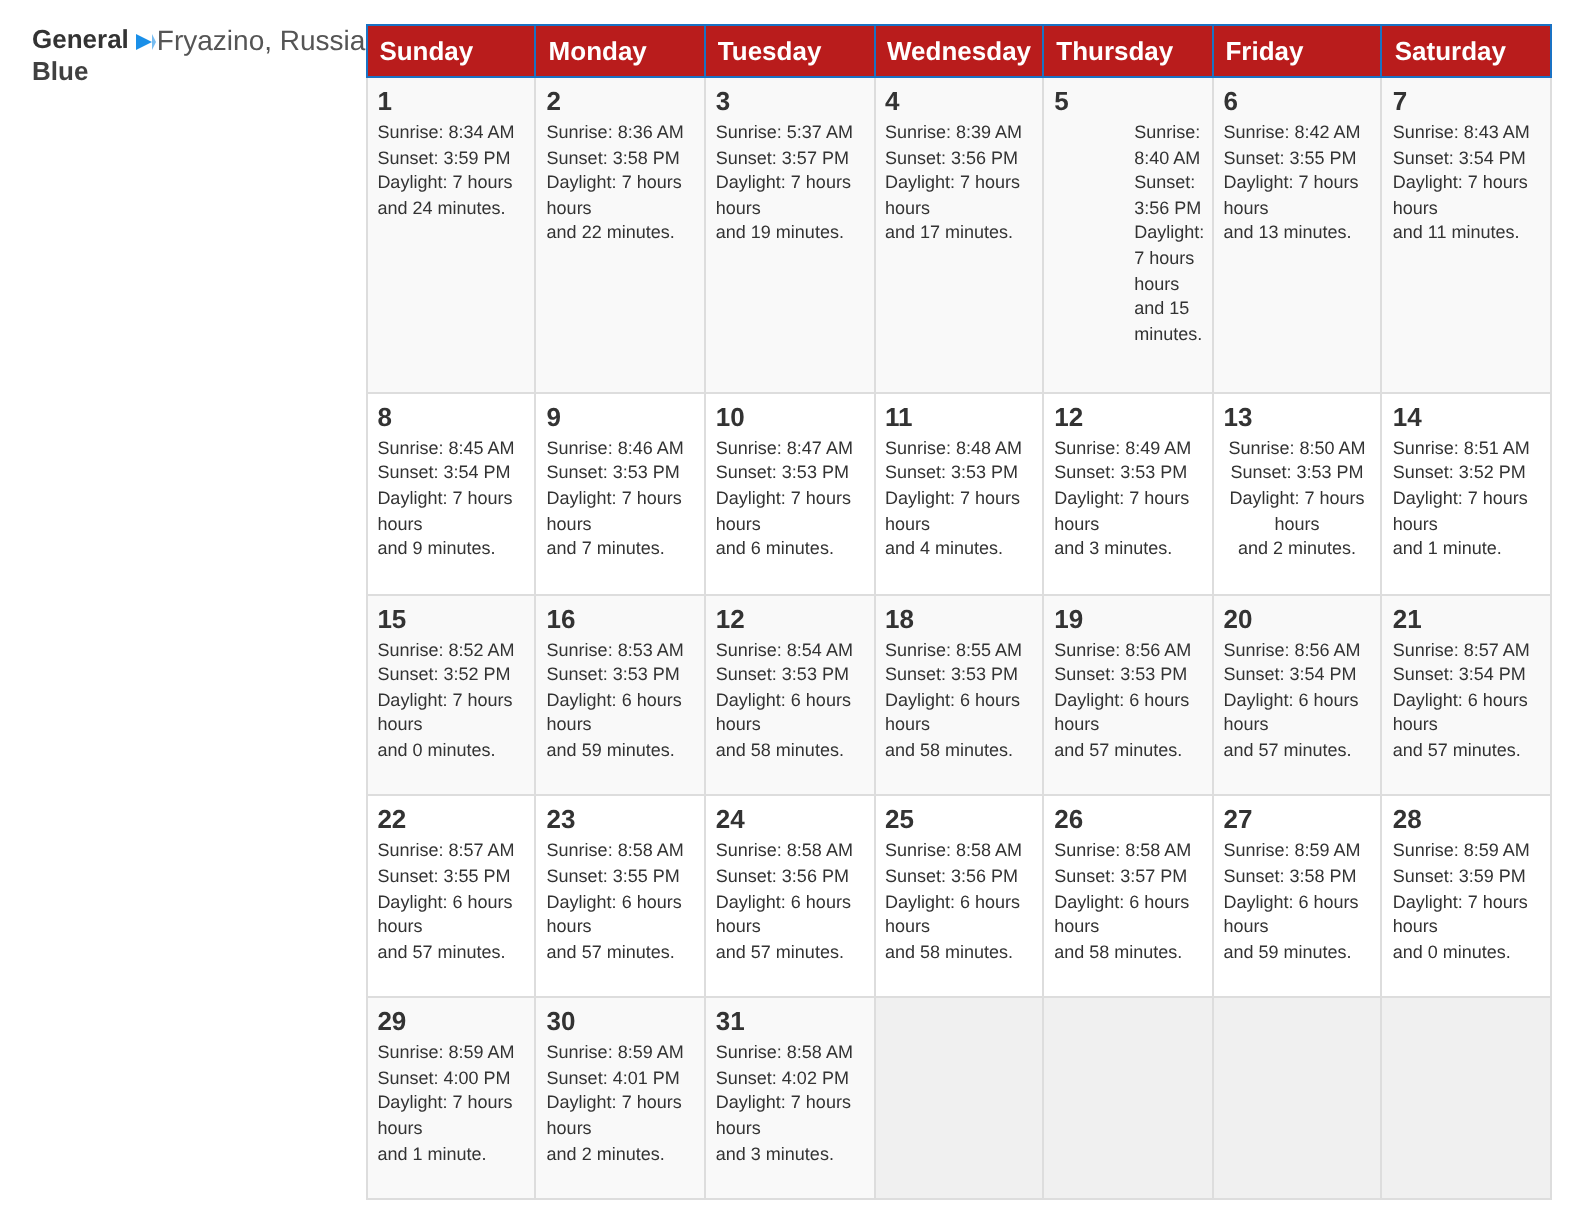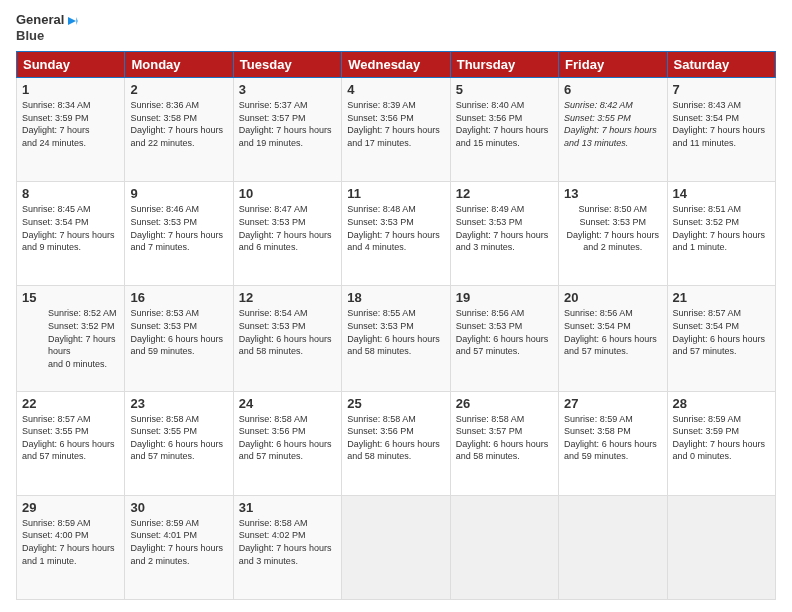--- a/index.html
+++ b/index.html
@@ -8,21 +8,21 @@
       background: #fff;
       width: 792px;
       height: 612px;
       overflow: hidden;
     }
     .page {
       width: 792px;
       height: 612px;
       padding: 12px 16px;
       display: flex;
-      flex-direction: column;
+      flex-direction: row;
     }
     .header {
       display: flex;
       justify-content: space-between;
       align-items: flex-start;
       margin-bottom: 8px;
     }
     .logo {
       display: flex;
       align-items: center;
@@ -94,20 +94,21 @@
     <div class="logo">
   <div style="font-family:Arial,sans-serif;font-size:13px;line-height:1.2;">
     <span style="font-weight:bold;color:#333;">General</span><svg style="display:inline-block;width:12px;height:12px;vertical-align:middle;margin-left:2px;" viewBox="0 0 12 12">
             <polygon points="2,2 10,6 2,10" fill="#1a8fe8"></polygon>
             <polygon points="10,2 12,6 10,10" fill="#1a8fe8" opacity="0.6"></polygon>
           </svg><br>
     <span style="font-weight:bold;color:#404040;">Blue</span>
   </div>
 </div>
     <div class="title-block">
+      <div class="location">Fryazino, Russia</div>
     </div>
   </div>
 
   <table class="calendar">
     <thead>
       <tr>
         <th>Sunday</th>
         <th>Monday</th>
         <th>Tuesday</th>
         <th>Wednesday</th>
@@ -141,28 +142,28 @@
           </td>
           <td>
             <span class="day-num">4</span>
             <div class="day-info" style="white-space: pre-line;">Sunrise: 8:39 AM
 Sunset: 3:56 PM
 Daylight: 7 hours hours
 and 17 minutes.</div>
           </td>
           <td>
             <span class="day-num">5</span>
-            <div class="day-info" style="white-space: pre-line;">Sunrise: 8:40 AM
+            <div class="day-info" style="white-space: pre-line; margin-left: 40px;">Sunrise: 8:40 AM
 Sunset: 3:56 PM
 Daylight: 7 hours hours
 and 15 minutes.</div>
           </td>
           <td>
             <span class="day-num">6</span>
-            <div class="day-info" style="white-space: pre-line; font-style: italic;">Sunrise: 8:42 AM
+            <div class="day-info" style="white-space: pre-line;">Sunrise: 8:42 AM
 Sunset: 3:55 PM
 Daylight: 7 hours hours
 and 13 minutes.</div>
           </td>
           <td>
             <span class="day-num">7</span>
             <div class="day-info" style="white-space: pre-line;">Sunrise: 8:43 AM
 Sunset: 3:54 PM
 Daylight: 7 hours hours
 and 11 minutes.</div>
@@ -215,21 +216,21 @@
             <span class="day-num">14</span>
             <div class="day-info" style="white-space: pre-line;">Sunrise: 8:51 AM
 Sunset: 3:52 PM
 Daylight: 7 hours hours
 and 1 minute.</div>
           </td>
         </tr>
         <tr>
           <td>
             <span class="day-num">15</span>
-            <div class="day-info" style="white-space: pre-line; margin-left: 26px;">Sunrise: 8:52 AM
+            <div class="day-info" style="white-space: pre-line;">Sunrise: 8:52 AM
 Sunset: 3:52 PM
 Daylight: 7 hours hours
 and 0 minutes.</div>
           </td>
           <td>
             <span class="day-num">16</span>
             <div class="day-info" style="white-space: pre-line;">Sunrise: 8:53 AM
 Sunset: 3:53 PM
 Daylight: 6 hours hours
 and 59 minutes.</div>

